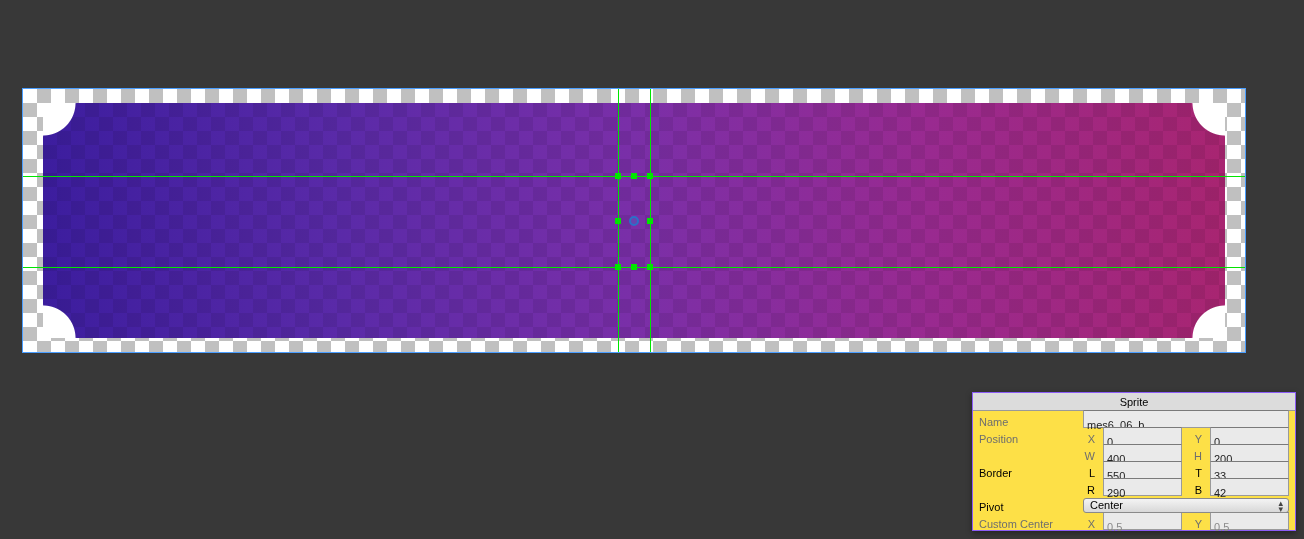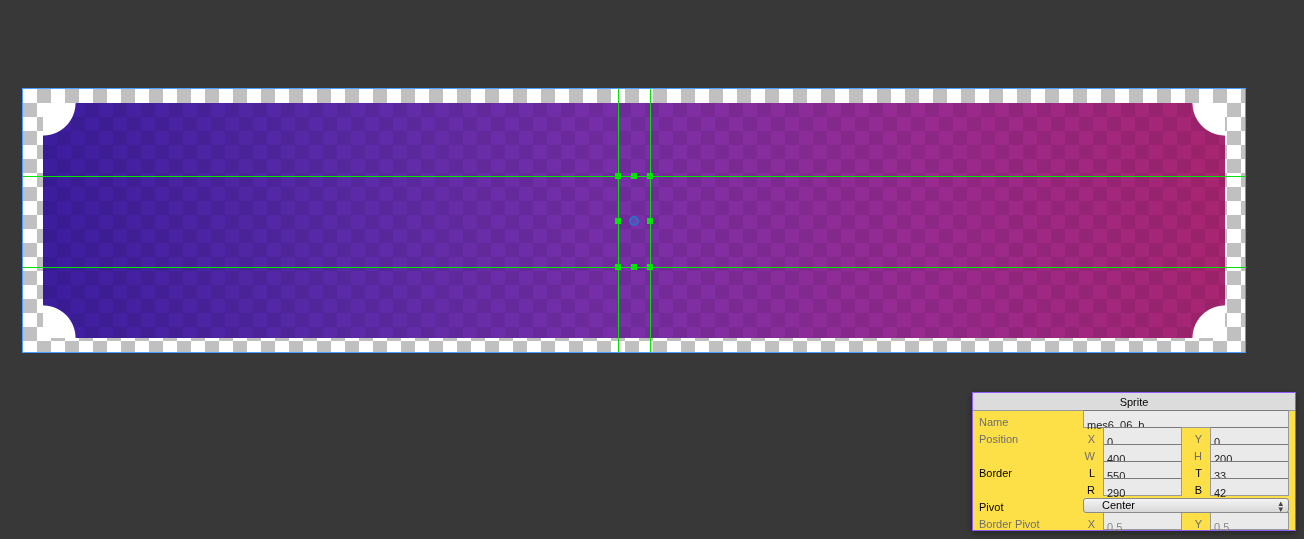--- a/index.html
+++ b/index.html
@@ -41,21 +41,21 @@
   
   .panel{position:absolute;right:8px;bottom:8px;width:324px;background:#fde047;border:1px solid #8b5cf6;box-shadow:0 2px 6px rgba(0,0,0,.4);color:#000}
   .panel-title{height:18px;line-height:18px;text-align:center;font-size:11px;background:#dcdcdc;border-bottom:1px solid #999}
   .row{display:flex;align-items:flex-end;height:17px;padding:0 6px;gap:8px}
   .row .lab{width:96px;color:#6e6e6e;font-size:11px}
   .row.strong .lab{color:#000;font-weight:normal}
   .mini{width:12px;text-align:right;color:#6e6e6e;font-size:11px}
   .mini.strong{color:#000}
   .field{flex:1;height:15px;background:#eaeaea;border:1px solid #9a9a9a;border-top-color:#7a7a7a;padding:8px 3px;font-size:11px;color:#222;line-height:13px}
   .field.dim{color:#8a8a8a}
-  .select{flex:1;height:15px;background:linear-gradient(#f4f4f4,#d8d8d8);border:1px solid #8a8a8a;border-radius:3px;padding:0 14px 0 18px;font-size:11px;line-height:13px;position:relative}
+  .select{flex:1;height:15px;background:linear-gradient(#f4f4f4,#d8d8d8);border:1px solid #8a8a8a;border-radius:3px;padding:0 14px 0 6px;font-size:11px;line-height:13px;position:relative}
   .select::after{content:"";position:absolute;right:5px;top:2px;width:6px;height:9px;
     background:
       linear-gradient(#555,#555) no-repeat center 1px/6px 1px,
       linear-gradient(#555,#555) no-repeat center 7px/6px 1px;
     clip-path:polygon(50% 0,100% 33%,0 33%,50% 0,0 67%,100% 67%,50% 100%,0 67%);
     background:none}
   .select .arr{position:absolute;right:5px;top:1px;font-size:9px;line-height:6px;color:#444}
 </style>
 </head>
 <body>
@@ -127,19 +127,19 @@
 
   <div class="row strong">
     <span class="lab">Pivot</span>
     <span class="select">
       <span>Center</span>
       <span class="arr">▴<br>▾</span>
     </span>
   </div>
 
   <div class="row">
-    <span class="lab">Border Pivot</span>
+    <span class="lab">Custom Center</span>
     <span class="mini">X</span>
     <span class="field dim">0.5</span>
     <span class="mini">Y</span>
     <span class="field dim">0.5</span>
   </div>
 </div>
 
 </body></html>

